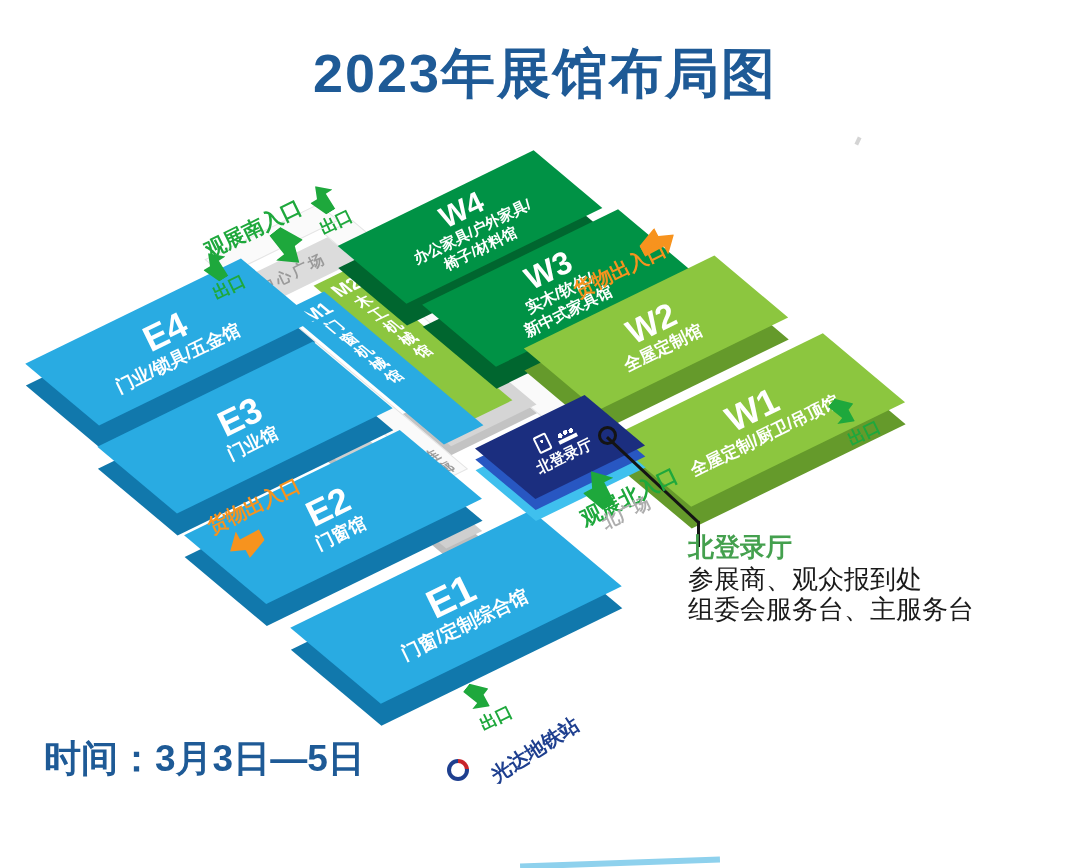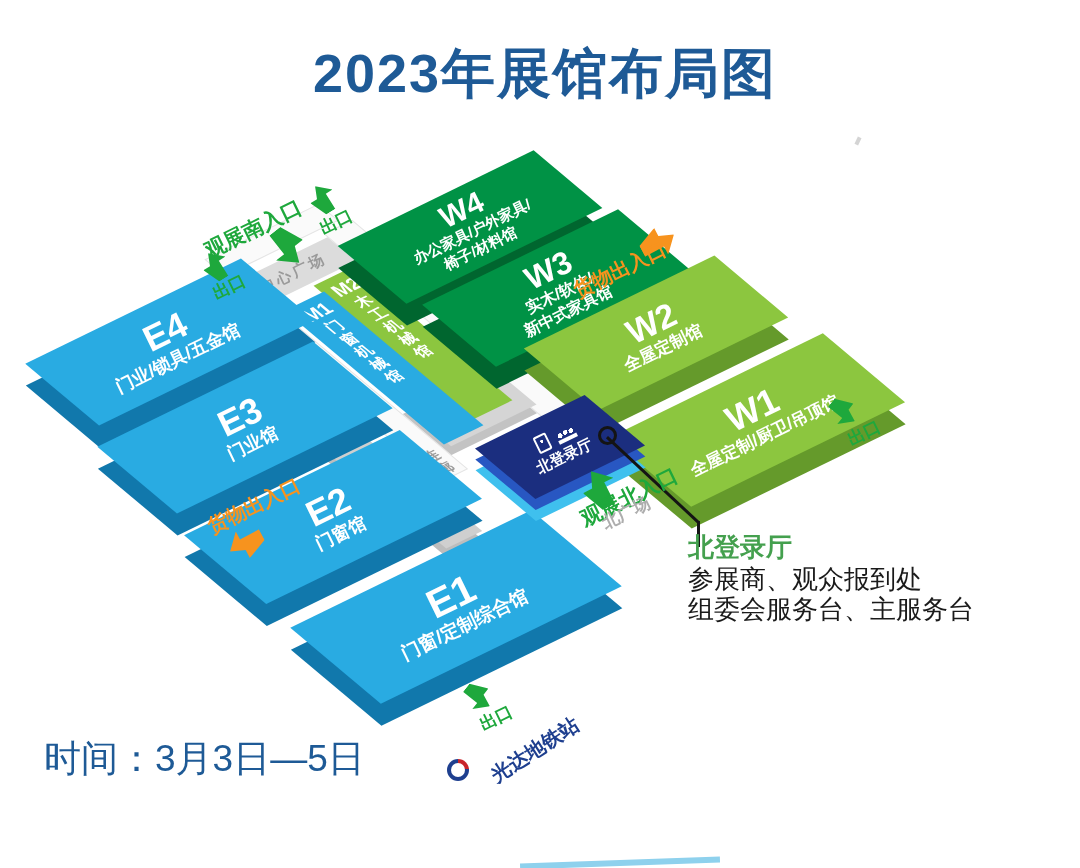--- a/index.html
+++ b/index.html
@@ -38,21 +38,21 @@
   .gate-label{position:absolute;font-weight:bold;white-space:nowrap;z-index:9;}
   .green{color:#1EA83C;} .orange{color:#F7931E;} .gray{color:#ADADAD;}
 
   
   .callout-line{position:absolute;background:#141414;z-index:8;}
   .callout-dot{position:absolute;width:13px;height:13px;border:3px solid #141414;border-radius:50%;background:transparent;z-index:8;}
   .callout-title{position:absolute;font-size:26px;font-weight:bold;color:#44A04E;z-index:8;}
   .callout-text{position:absolute;font-size:26px;color:#1A1A1A;z-index:8;}
   .page-title{position:absolute;left:505px;top:38px;transform:translateX(-50%);font-size:54px;font-weight:bold;
               color:#1E5A96;white-space:nowrap;letter-spacing:2px;z-index:10;margin-left:40px;}
-  .footer-line{position:absolute;left:44px;font-size:37px;font-weight:normal;color:#1E5A96;white-space:nowrap;z-index:10;}
+  .footer-line{position:absolute;left:44px;font-size:37px;font-weight:bold;color:#1E5A96;white-space:nowrap;z-index:10;}
   .metro-label{position:absolute;left:535px;top:750px;transform:translate(-50%,-50%) rotate(-33deg);
                font-size:20px;font-weight:bold;color:#1E3F8F;white-space:nowrap;z-index:9;}
   .metro-logo{position:absolute;left:447px;top:759px;width:22px;height:22px;border-radius:50%;
               background:conic-gradient(from 230deg,#1E3F8F 0 130deg,#C8242B 130deg 215deg,#1E3F8F 215deg 360deg);z-index:9;}
   .metro-logo::after{content:"";position:absolute;inset:4px;background:#fff;border-radius:50%;}
   .blue-sliver{position:absolute;left:520px;top:860px;width:200px;height:6px;background:#8ED1ED;transform:rotate(-2deg);}
   .speck{position:absolute;left:856px;top:137px;width:4px;height:8px;background:#C9C9C9;transform:rotate(25deg);opacity:.8;}
 
   
   .nh-icons{display:flex;gap:8px;align-items:flex-end;margin-bottom:3px;}

